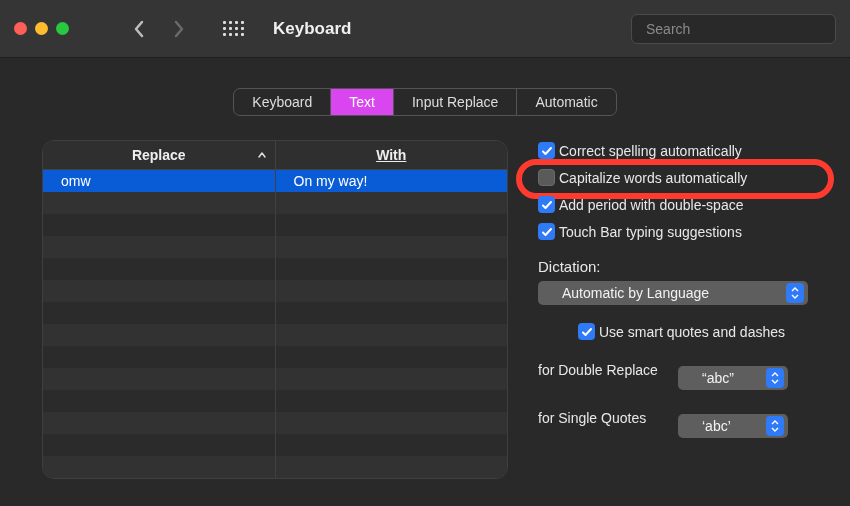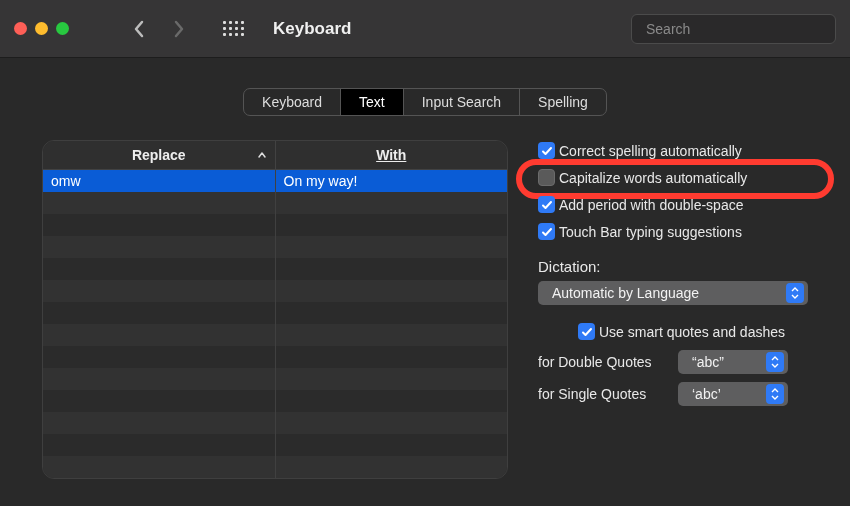--- a/index.html
+++ b/index.html
@@ -58,21 +58,21 @@
   
   .tabs-row { display:flex; justify-content:center; margin-top:30px;}
   .tabs {
     display:flex; background:transparent; border:1px solid #545454; border-radius:7px; overflow:hidden;
   }
   .tab {
     padding:5px 18px; font-size:14px; color:#ddd; cursor:pointer;
     border-right:1px solid #545454;
   }
   .tab:last-child { border-right:none;}
-  .tab.active { background:#000000; color:#fff;}
+  .tab.active { background:#d946ef; color:#fff;}
 
   
   .content {
     display:flex; padding:24px 42px 0 42px; gap:30px; align-items:flex-start;
   }
 
   
   .table {
     width:472px; border:1px solid #3f3f3f; border-radius:12px; overflow:hidden;
     background:#2b2b2b;
@@ -84,21 +84,21 @@
   }
   .th:last-child { border-right:none;text-decoration:underline;}
   .sort-caret {
     position:absolute; right:8px; top:50%; transform:translateY(-50%);
   }
   .tbody { }
   .tr { display:flex; height:22px; }
   .tr.striped-odd { background:#2b2b2b;}
   .tr.striped-even { background:#323232;}
   .tr.selected { background:#0a5cd6; color:#fff;}
-  .td { flex:1; padding:2px 8px; font-size:14px; border-right:1px solid #404040; display:flex; align-items:center;}
+  .td { flex:1; padding:2px 18px; font-size:14px; border-right:1px solid #404040; display:flex; align-items:center;}
   .td:last-child { border-right:none;}
 
   
   .panel { flex:1; padding-top:2px;}
   .check-row { display:flex; align-items:flex-end; gap:4px; margin-bottom:10px; font-size:14px; position:relative;}
   .checkbox {
     width:17px; height:17px; border-radius:4px; flex-shrink:0;
     display:flex; align-items:center; justify-content:center;
   }
   .checkbox.checked { background:#2f7af6; }
@@ -110,24 +110,24 @@
     border-radius:22px;
     left:-22px; top:-10px;
     width:318px; height:40px;
     pointer-events:none;
   }
 
   .section-label { font-size:15px; margin-top:18px; margin-bottom:6px;}
   .select-row { display:flex; align-items:center; gap:10px; margin-bottom:8px;}
   .select {
     background:#5e5e5f; border-radius:5px; height:24px; display:flex; align-items:center;
-    padding:0 4px 0 14px; font-size:14px; color:#f2f2f2; gap:8px;
+    padding:0 4px 0 24px; font-size:14px; color:#f2f2f2; gap:8px;
   }
   .select-wide { width:270px; justify-content:space-between;}
-  .select-narrow { width:110px; justify-content:space-between;}
+  .select-narrow { width:110px; justify-content:space-between;margin-top:16px;}
   .stepper {
     width:18px; height:20px; background:#2f7af6; border-radius:4px;
     display:flex; flex-direction:column; align-items:center; justify-content:center;
   }
   .stepper svg { display:block;}
   .row-label { font-size:14px; width:130px;}
 </style>
 </head>
 <body>
 
@@ -173,22 +173,22 @@
         <line x1="9.2" y1="9.2" x2="12.5" y2="12.5" stroke="#8b8b8b" stroke-width="1.6" stroke-linecap="round"></line>
       </svg>
     <input placeholder="Search" style="">
   </div>
 </div>
 
 <div class="tabs-row">
   <div class="tabs">
     <div class="tab">Keyboard</div>
     <div class="tab active">Text</div>
-    <div class="tab">Input Search</div>
-    <div class="tab">Spelling</div>
+    <div class="tab">Input Replace</div>
+    <div class="tab">Automatic</div>
   </div>
 </div>
 
 <div class="content">
 
   <div class="table">
     <div class="thead">
       <div class="th">
         <span>Replace</span>
         <span class="sort-caret">
@@ -314,21 +314,21 @@
     <div class="check-row" style="margin-top:18px;padding-left:40px;">
       <div class="checkbox checked">
         <svg viewBox="0 0 12 12">
             <path d="M2 6.5 L4.5 9 L10 3" stroke="#fff" stroke-width="2" fill="none" stroke-linecap="round" stroke-linejoin="round"></path>
           </svg>
       </div>
       <span>Use smart quotes and dashes</span>
     </div>
 
     <div class="select-row">
-      <span class="row-label">for Double Quotes</span>
+      <span class="row-label">for Double Replace</span>
       <div class="select select-narrow">
         <span>“abc”</span>
         <div class="stepper">
           <svg width="10" height="6" viewBox="0 0 10 6">
               <path d="M2 4 L5 1 L8 4" stroke="#fff" stroke-width="1.4" fill="none"></path>
             </svg>
           <svg width="10" height="6" viewBox="0 0 10 6">
               <path d="M2 2 L5 5 L8 2" stroke="#fff" stroke-width="1.4" fill="none"></path>
             </svg>
         </div>

